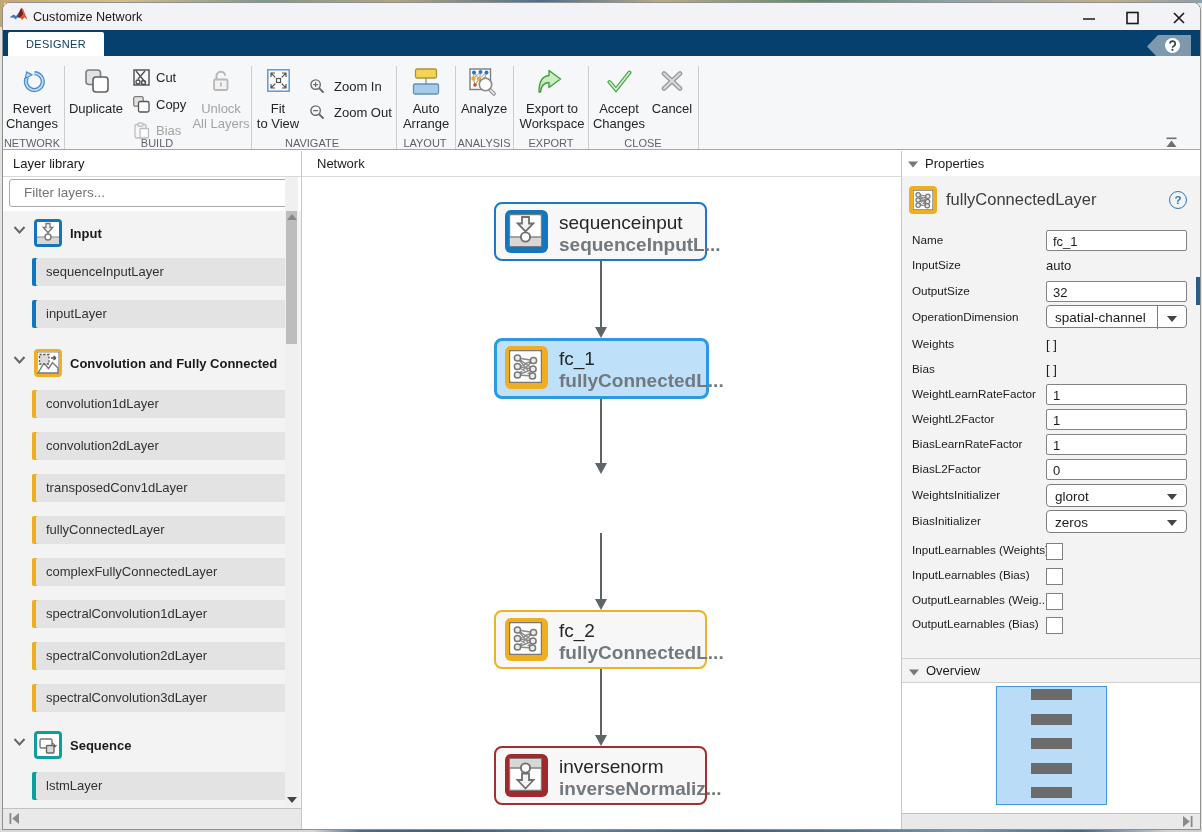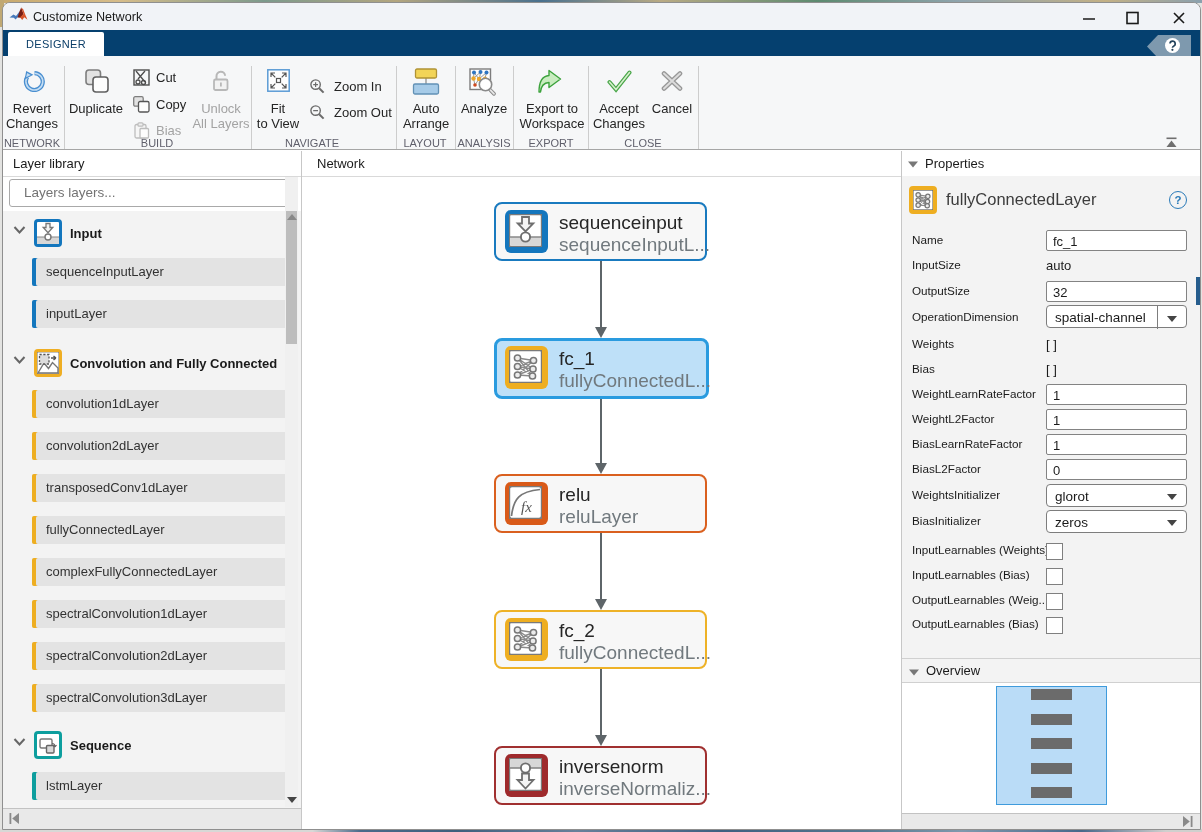--- a/index.html
+++ b/index.html
@@ -43,21 +43,21 @@
   .chev{position:absolute;width:13px;height:10px;}
   .sechead{position:absolute;font-size:13px;font-weight:bold;color:#1a1a1a;}
   .item{position:absolute;left:29px;width:262px;height:28px;background:#e3e3e3;border-radius:2px;
     font-size:13px;color:#323232;line-height:28px;padding-left:14px;box-sizing:border-box;}
   .bl{box-shadow:inset 4px 0 0 #1376bd;}
   .yl{box-shadow:inset 4px 0 0 #eeae21;}
   .tl{box-shadow:inset 4px 0 0 #0d9e9e;}
   
   .node{position:absolute;left:491px;width:209px;height:55px;background:#f7f7f7;border-radius:8px;}
   .node .ttl{position:absolute;left:63px;top:8px;font-size:19px;color:#262626;}
-  .node .sub{position:absolute;left:63px;top:30px;font-size:19px;color:#71797e;}
+  .node .sub{position:absolute;left:63px;top:30px;font-size:19px;color:#71797e;font-weight:bold;}
   .nicon{position:absolute;left:9px;top:6px;width:43px;height:43px;border-radius:6px;}
   
   .plabel{position:absolute;left:13px;font-size:11.7px;color:#1b1b1b;}
   .pvalue{position:absolute;left:147px;font-size:13px;color:#1b1b1b;}
   .pbox{position:absolute;left:146px;width:141px;height:21px;background:#fff;border:1px solid #838383;border-radius:2px;
     font-size:13px;color:#1b1b1b;line-height:21px;padding-left:6px;box-sizing:border-box;}
   .pdrop{position:absolute;left:146px;width:141px;height:23px;background:#fff;border:1px solid #7d7d7d;border-radius:4px;
     font-size:13.5px;color:#1b1b1b;line-height:23px;padding-left:8px;box-sizing:border-box;}
   .darr{position:absolute;right:9px;top:9px;width:0;height:0;border-left:5px solid transparent;border-right:5px solid transparent;border-top:6px solid #444;}
   .cbox{position:absolute;left:1043px;width:15px;height:15px;background:#fff;border:1.5px solid #7f7f7f;}
@@ -222,21 +222,21 @@
         <span style="position:absolute;left:16px;top:5px">Network</span>
       </div>
     <div class="phead" style="left:898px;width:299px">
       <svg class="abs" style="left:7px;top:9px" width="10" height="8">
           <polygon points="0,1.5 10,1.5 5,7.5" fill="#777"></polygon>
         </svg>
       <span style="position:absolute;left:24px;top:5px">Properties</span>
       </div>
 
     <div id="leftpanel"></div>
-    <div id="filter">Layers layers...</div>
+    <div id="filter">Filter layers...</div>
 
     <svg class="chev" style="left:10px;top:74px" width="13" height="10">
         <path d="M1.5 2 L6.5 7.5 L11.5 2" fill="none" stroke="#666" stroke-width="2"></path>
       </svg>
     <div class="abs" style="left:31px;top:68px;width:28px;height:28px;border-radius:4px;background:#1376bd"></div>
     <svg class="abs" style="left:34px;top:71px" width="22" height="22" viewBox="0 0 22 22">
       <rect x="0" y="0" width="22" height="22" rx="1" fill="#fff"></rect>
       <rect x="0" y="15" width="22" height="7" fill="#d7d7d7"></rect>
       <line x1="0" y1="15" x2="22" y2="15" stroke="#888" stroke-width="1.2"></line>
       <path d="M9 1.5 h4 v4 h2.8 L11 10.8 L6.2 5.5 h2.8 z" fill="#f2f2f2" stroke="#777" stroke-width="1.3"></path>
@@ -321,30 +321,20 @@
         <path d="M8.5 8 L24.5 10.5 M8.5 8 L24 19 M8.5 8 L23.5 26 M8.5 16.5 L24.5 10.5 M8.5 16.5 L24 19 M8.5 16.5 L23.5 26 M8.5 25 L24.5 10.5 M8.5 25 L24 19 M8.5 25 L23.5 26" stroke="#8a8a8a" stroke-width="1.4"></path>
         <circle cx="8.5" cy="8" r="3.1" fill="#ececec" stroke="#777" stroke-width="1.5"></circle>
         <circle cx="8.5" cy="16.5" r="3.1" fill="#ececec" stroke="#777" stroke-width="1.5"></circle>
         <circle cx="8.5" cy="25" r="3.1" fill="#ececec" stroke="#777" stroke-width="1.5"></circle>
         <circle cx="24.5" cy="10.5" r="3.1" fill="#ececec" stroke="#777" stroke-width="1.5"></circle>
         <circle cx="24" cy="19" r="3.1" fill="#ececec" stroke="#777" stroke-width="1.5"></circle>
         <circle cx="23.5" cy="26" r="3.1" fill="#ececec" stroke="#777" stroke-width="1.5"></circle>
       </svg>
       <div class="ttl" style="left:62px;top:7px">fc_1</div>
         <div class="sub" style="left:62px;top:29px">fullyConnectedL...</div>
-    </div>
-    <div class="node" style="top:323px;border:2px solid #da601f">
-      <div class="nicon" style="background:#d95a19"></div>
-      <svg class="abs" style="left:13px;top:10px" width="33" height="33" viewBox="0 0 33 33">
-        <rect x="0" y="0" width="33" height="33" rx="3" fill="#fff" stroke="#7a7a7a" stroke-width="2.4"></rect>
-        <path d="M2.5 30 C4.5 13 10 5.5 31 3.5" fill="none" stroke="#777" stroke-width="1.7"></path>
-        <text x="12" y="26" font-family="Liberation Serif" font-style="italic" font-size="15" fill="#555">fx</text>
-      </svg>
-      <div class="ttl">relu</div>
-        <div class="sub">reluLayer</div>
     </div>
     <div class="node" style="top:459px;border:2px solid #eeb227">
       <div class="nicon" style="background:#eeae21"></div>
       <svg class="abs" style="left:13px;top:10px" width="33" height="33" viewBox="0 0 33 33">
         <rect x="0" y="0" width="33" height="33" rx="2" fill="#fff" stroke="#7a7a7a" stroke-width="2.4"></rect>
         <path d="M8.5 8 L24.5 10.5 M8.5 8 L24 19 M8.5 8 L23.5 26 M8.5 16.5 L24.5 10.5 M8.5 16.5 L24 19 M8.5 16.5 L23.5 26 M8.5 25 L24.5 10.5 M8.5 25 L24 19 M8.5 25 L23.5 26" stroke="#8a8a8a" stroke-width="1.4"></path>
         <circle cx="8.5" cy="8" r="3.1" fill="#ececec" stroke="#777" stroke-width="1.5"></circle>
         <circle cx="8.5" cy="16.5" r="3.1" fill="#ececec" stroke="#777" stroke-width="1.5"></circle>
         <circle cx="8.5" cy="25" r="3.1" fill="#ececec" stroke="#777" stroke-width="1.5"></circle>
         <circle cx="24.5" cy="10.5" r="3.1" fill="#ececec" stroke="#777" stroke-width="1.5"></circle>

